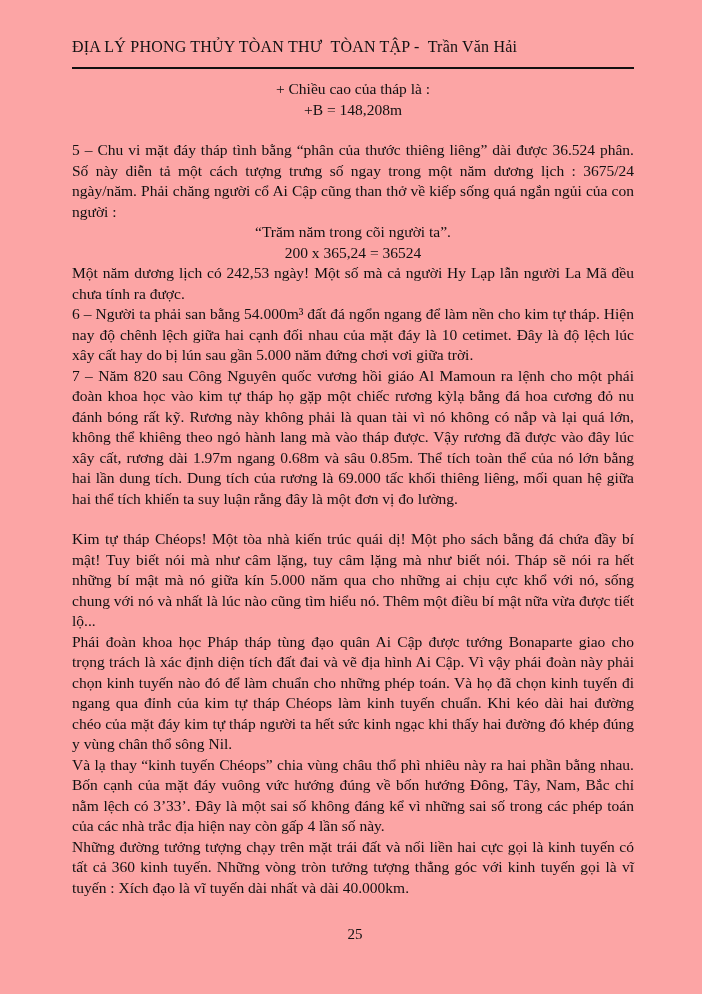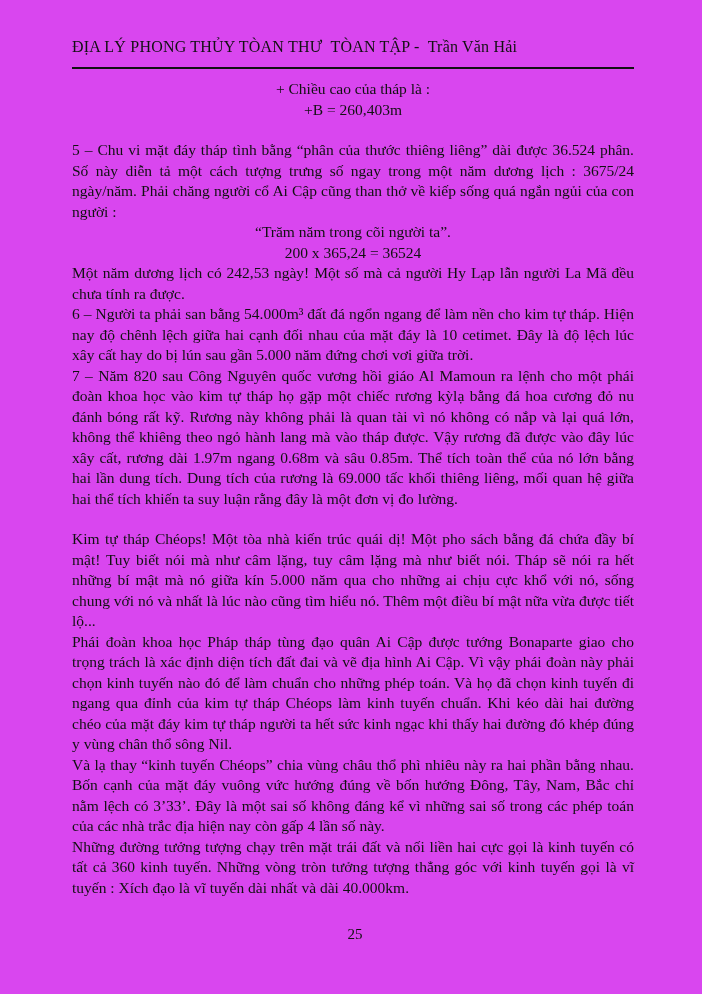--- a/index.html
+++ b/index.html
@@ -1,21 +1,21 @@
 <!DOCTYPE html>
 <html><head>
 <meta charset="utf-8">
 <style>
   * { margin: 0; padding: 0; box-sizing: border-box; }
   html, body { background: #e8e8e8; }
   .page {
     position: relative;
     width: 702px;
     height: 994px;
-    background: #d946ef;
+    background: #fca5a5;
     margin: 0 auto;
     font-family: "Liberation Serif", "DejaVu Serif", serif;
     color: #111111;
     overflow: hidden;
   }
   .content {
     position: absolute;
     left: 72px;
     top: 38px;
     width: 562px;
@@ -59,21 +59,21 @@
 </head>
 <body>
 
 <div class="page">
   <div class="content">
 
     <div class="doc-header">ĐỊA LÝ PHONG THỦY TÒAN THƯ  TÒAN TẬP -  Trần Văn Hải</div>
 
     <div class="doc-body">
       <p class="no-justify">+ Chiều cao của tháp là :</p>
-      <p class="no-justify">+B = 260,403m</p>
+      <p class="no-justify">+B = 148,208m</p>
       <p class="gap-above">5 – Chu vi mặt đáy tháp tình bằng “phân của thước thiêng liêng” dài được 36.524 phân. Số này diễn tả một cách tượng trưng số ngay trong một năm dương lịch : 3675/24 ngày/năm. Phải chăng người cổ Ai Cập cũng than thở về kiếp sống quá ngắn ngủi của con người :</p>
       <p class="no-justify">“Trăm năm trong cõi người ta”.</p>
       <p class="no-justify">200 x 365,24 = 36524</p>
       <p>Một năm dương lịch có 242,53 ngày! Một số mà cả người Hy Lạp lẫn người La Mã đều chưa tính ra được.</p>
       <p>6 – Người ta phải san bằng 54.000m³ đất đá ngổn ngang để làm nền cho kim tự tháp. Hiện nay độ chênh lệch giữa hai cạnh đối nhau của mặt đáy là 10 cetimet. Đây là độ lệch lúc xây cất hay do bị lún sau gần 5.000 năm đứng chơi vơi giữa trời.</p>
       <p>7 – Năm 820 sau Công Nguyên quốc vương hồi giáo Al Mamoun ra lệnh cho một phái đoàn khoa học vào kim tự tháp họ gặp một chiếc rương kỳlạ bằng đá hoa cương đỏ nu đánh bóng rất kỹ. Rương này không phải là quan tài vì nó không có nắp và lại quá lớn, không thể khiêng theo ngỏ hành lang mà vào tháp được. Vậy rương đã được vào đây lúc xây cất, rương dài 1.97m ngang 0.68m và sâu 0.85m. Thể tích toàn thể của nó lớn bằng hai lần dung tích. Dung tích của rương là 69.000 tấc khối thiêng liêng, mối quan hệ giữa hai thể tích khiến ta suy luận rằng đây là một đơn vị đo lường.</p>
       <p class="gap-above">Kim tự tháp Chéops! Một tòa nhà kiến trúc quái dị!  Một pho sách bằng đá chứa đầy bí mật! Tuy biết nói mà như câm lặng, tuy câm lặng mà như biết nói. Tháp sẽ nói ra hết những bí mật mà nó giữa kín 5.000 năm qua cho những ai chịu cực khổ với nó, sống chung với nó và nhất là lúc nào cũng tìm hiểu nó. Thêm một điều bí mật nữa vừa được tiết lộ...</p>
       <p>Phái đoàn khoa học Pháp tháp tùng đạo quân Ai Cập được tướng Bonaparte giao cho trọng trách là xác định diện tích đất đai và vẽ địa hình Ai Cập. Vì vậy phái đoàn này phải chọn kinh tuyến nào đó để làm chuẩn cho những phép toán. Và họ đã chọn kinh tuyến đi ngang qua đỉnh của kim tự tháp Chéops làm kinh tuyến chuẩn. Khi kéo dài hai đường chéo của mặt đáy kim tự tháp người ta hết sức kinh ngạc khi thấy hai đường đó khép đúng y vùng chân thổ sông Nil.</p>
       <p>Và lạ thay “kinh tuyến Chéops” chia vùng châu thổ phì nhiêu này ra hai phần bằng nhau. Bốn cạnh của mặt đáy vuông vức hướng đúng về bốn hướng Đông, Tây, Nam, Bắc chỉ nằm lệch có 3’33’. Đây là một sai số không đáng kể vì những sai số trong các phép toán của các nhà trắc địa hiện nay còn gấp 4 lần số này.</p>
       <p>Những đường tưởng tượng chạy trên mặt trái đất và nối liền hai cực gọi là kinh tuyến có tất cả 360 kinh tuyến. Những vòng tròn tưởng tượng thẳng góc với kinh tuyến gọi là vĩ tuyến : Xích đạo là vĩ tuyến dài nhất và dài 40.000km.</p>

